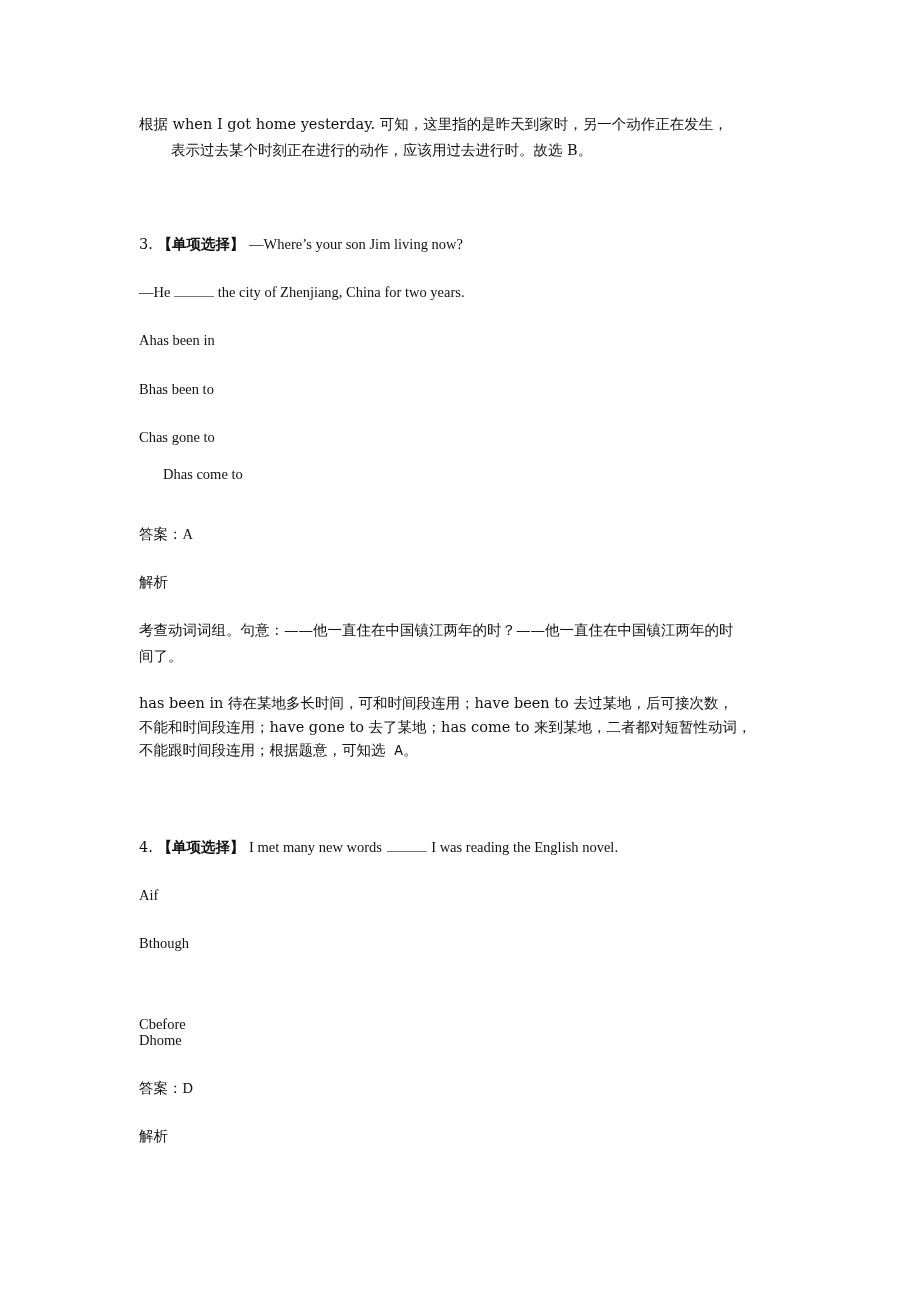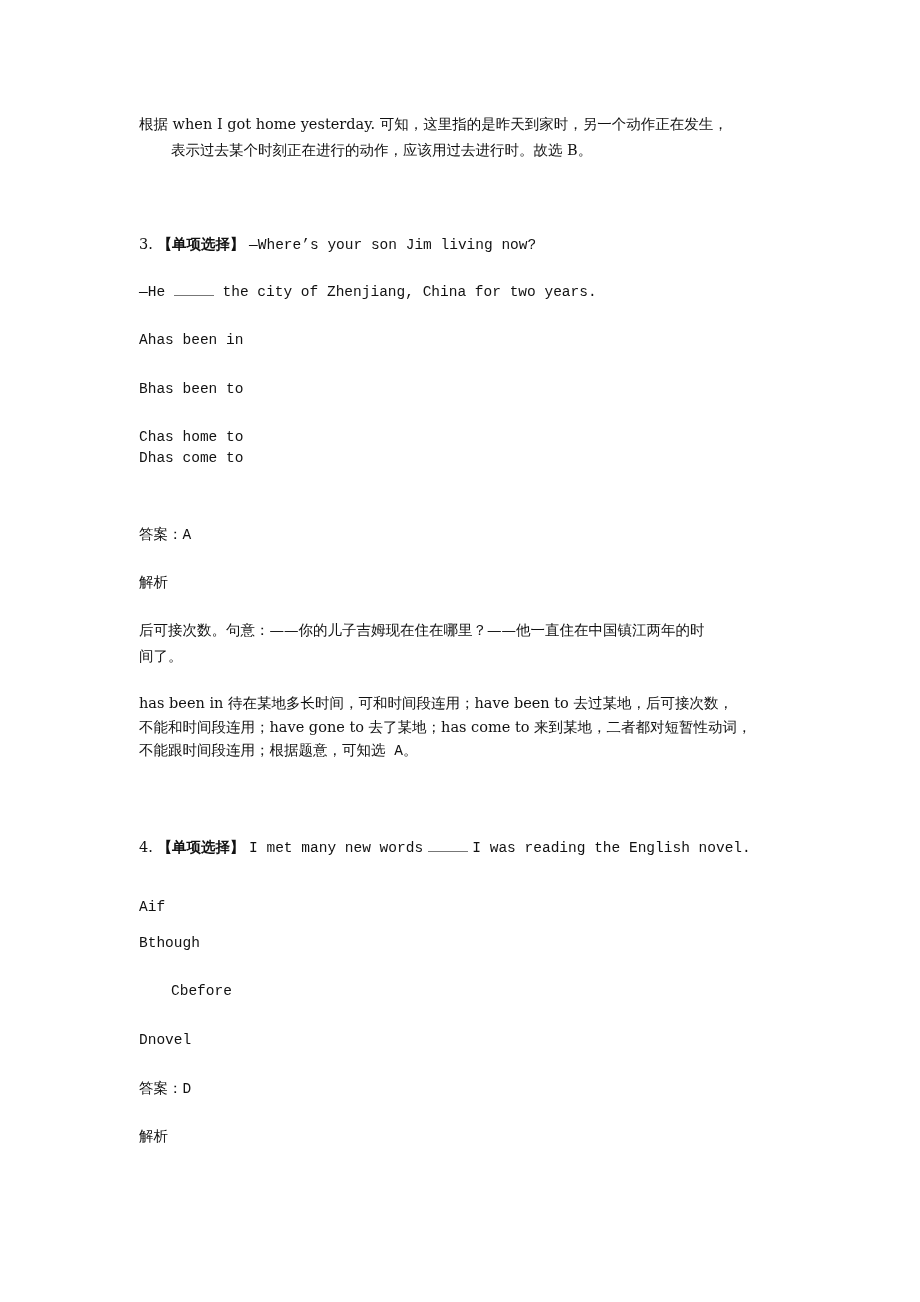--- a/index.html
+++ b/index.html
@@ -17,21 +17,21 @@
       font-size: 14.5px;
     }
     .line {
       position: absolute;
       left: 139px;
       white-space: nowrap;
       line-height: 20px;
       height: 20px;
     }
     .latin {
-      font-family: Liberation Mono, monospace;
+      font-family: Liberation Serif, serif;
       font-size: 14.5px;
     }
     .blank {
       display: inline-block;
       width: 40px;
       border-bottom: 1px solid #777777;
       height: 12px;
       vertical-align: baseline;
     }
     .section { position: absolute; left: 0; top: 0; width: 920px; }
@@ -51,47 +51,47 @@
     <span class="latin">—Where’s your son Jim living now?</span>
   </div>
   <div class="line latin" style="top:282px;">
     <span>—He</span>
     <span class="blank"></span>
     <span>the city of Zhenjiang, China for two years.</span>
   </div>
 
   <div class="line latin" style="top:330px;"><span>A</span><span>has been in</span></div>
   <div class="line latin" style="top:379px;"><span>B</span><span>has been to</span></div>
-  <div class="line latin" style="top:427px;"><span>C</span><span>has home to</span></div>
-  <div class="line latin" style="top:448px;"><span>D</span><span>has come to</span></div>
+  <div class="line latin" style="top:427px;"><span>C</span><span>has gone to</span></div>
+  <div class="line latin" style="top:464px;margin-left:24px;"><span>D</span><span>has come to</span></div>
 
   <div class="line" style="top:524px;">
     <span>答案：</span><span class="latin">A</span>
   </div>
   <div class="line" style="top:572px;">解析</div>
 
-  <div class="line" style="top:620px;">后可接次数。句意：——你的儿子吉姆现在住在哪里？——他一直住在中国镇江两年的时</div>
+  <div class="line" style="top:620px;">考查动词词组。句意：——他一直住在中国镇江两年的时？——他一直住在中国镇江两年的时</div>
   <div class="line" style="top:646px;font-family:Liberation Serif, serif;">间了。</div>
 
   <div class="line" style="top:693px;">has been in 待在某地多长时间，可和时间段连用；have been to 去过某地，后可接次数，</div>
   <div class="line" style="top:717px;">不能和时间段连用；have gone to 去了某地；has come to 来到某地，二者都对短暂性动词，</div>
   <div class="line" style="top:741px;font-family:Liberation Mono, monospace;">不能跟时间段连用；根据题意，可知选 A。</div>
 </div>
 
 <div class="section">
   <div class="line" style="top:837px;text-align:right;">
     <span>4.</span>
     <span style="font-weight:bold;">【单项选择】</span>
     <span class="latin">I met many new words</span>
     <span class="blank"></span>
     <span class="latin">I was reading the English novel.</span>
   </div>
 
-  <div class="line latin" style="top:885px;margin-top:12px;"><span>A</span><span>if</span></div>
+  <div class="line latin" style="top:885px;"><span>A</span><span>if</span></div>
   <div class="line latin" style="top:933px;"><span>B</span><span>though</span></div>
-  <div class="line latin" style="top:981px;margin-left:32px;"><span>C</span><span>before</span></div>
-  <div class="line latin" style="top:1030px;"><span>D</span><span>novel</span></div>
+  <div class="line latin" style="top:1014px;"><span>C</span><span>before</span></div>
+  <div class="line latin" style="top:1030px;"><span>D</span><span>home</span></div>
 
   <div class="line" style="top:1078px;">
     <span>答案：</span><span class="latin">D</span>
   </div>
   <div class="line" style="top:1126px;">解析</div>
 </div>
 
 </body></html>

